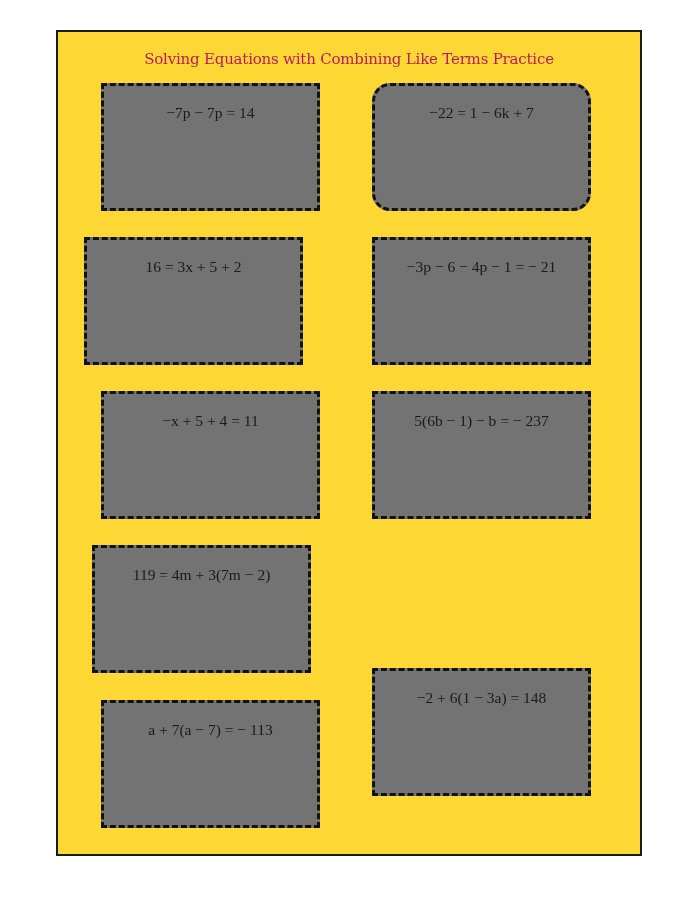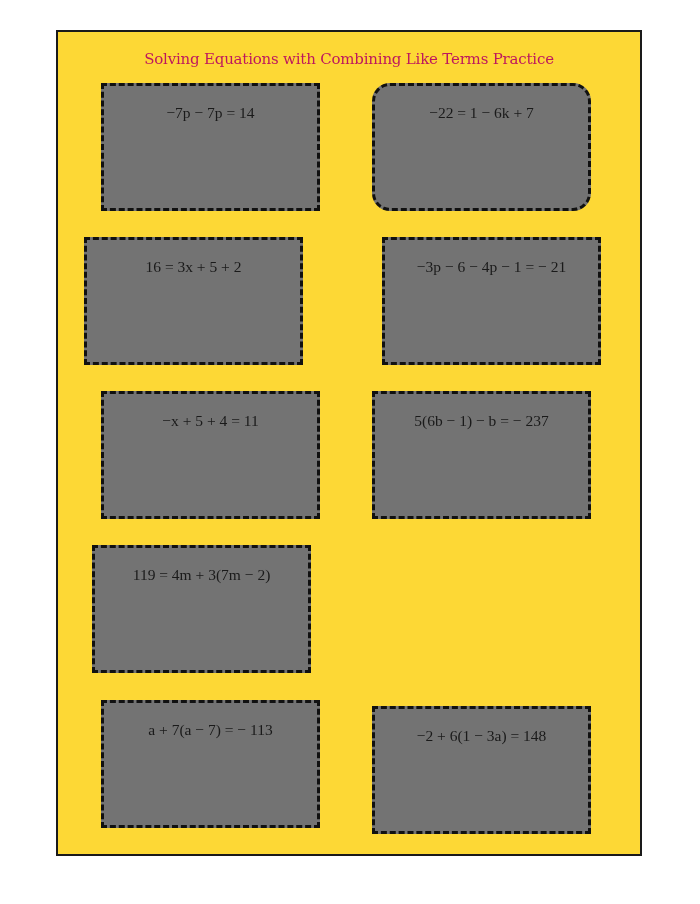--- a/index.html
+++ b/index.html
@@ -32,34 +32,34 @@
   <div class="card" style="left:43px;top:51px;">
     <div class="eq">−7p − 7p = 14</div>
   </div>
   <div class="card" style="left:314px;top:51px;border-radius:18px;">
     <div class="eq">−22 = 1 − 6k + 7</div>
   </div>
 
   <div class="card" style="left:26px;top:205px;">
     <div class="eq">16 = 3x + 5 + 2</div>
   </div>
-  <div class="card" style="left:314px;top:205px;margin-left:10px;">
+  <div class="card" style="left:314px;top:205px;">
     <div class="eq">−3p − 6 − 4p − 1 = − 21</div>
   </div>
 
   <div class="card" style="left:43px;top:359px;">
     <div class="eq">−x + 5 + 4 = 11</div>
   </div>
   <div class="card" style="left:314px;top:359px;">
     <div class="eq">5(6b − 1) − b = − 237</div>
   </div>
 
   <div class="card" style="left:34px;top:513px;">
     <div class="eq">119 = 4m + 3(7m − 2)</div>
   </div>
 
   <div class="card" style="left:43px;top:668px;">
     <div class="eq">a + 7(a − 7) = − 113</div>
   </div>
-  <div class="card" style="left:314px;top:674px;">
+  <div class="card" style="left:314px;top:636px;">
     <div class="eq">−2 + 6(1 − 3a) = 148</div>
   </div>
 </div>
 
 </body></html>

